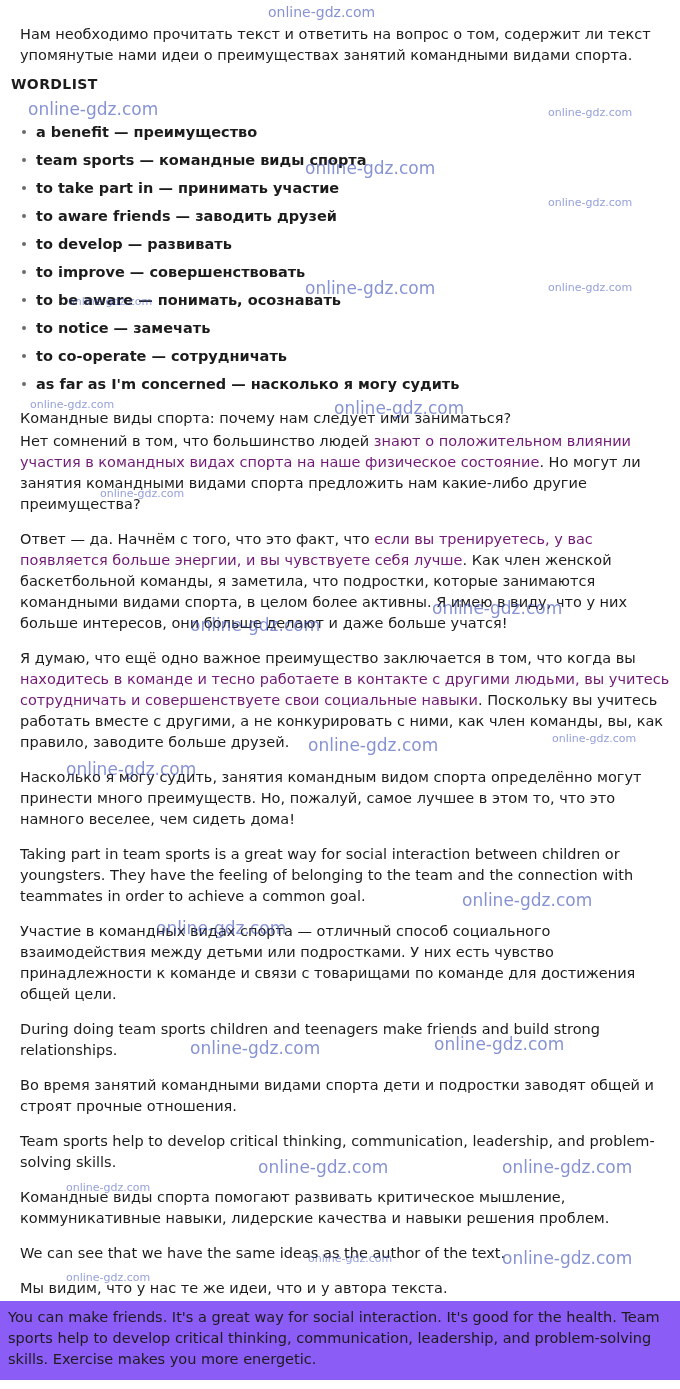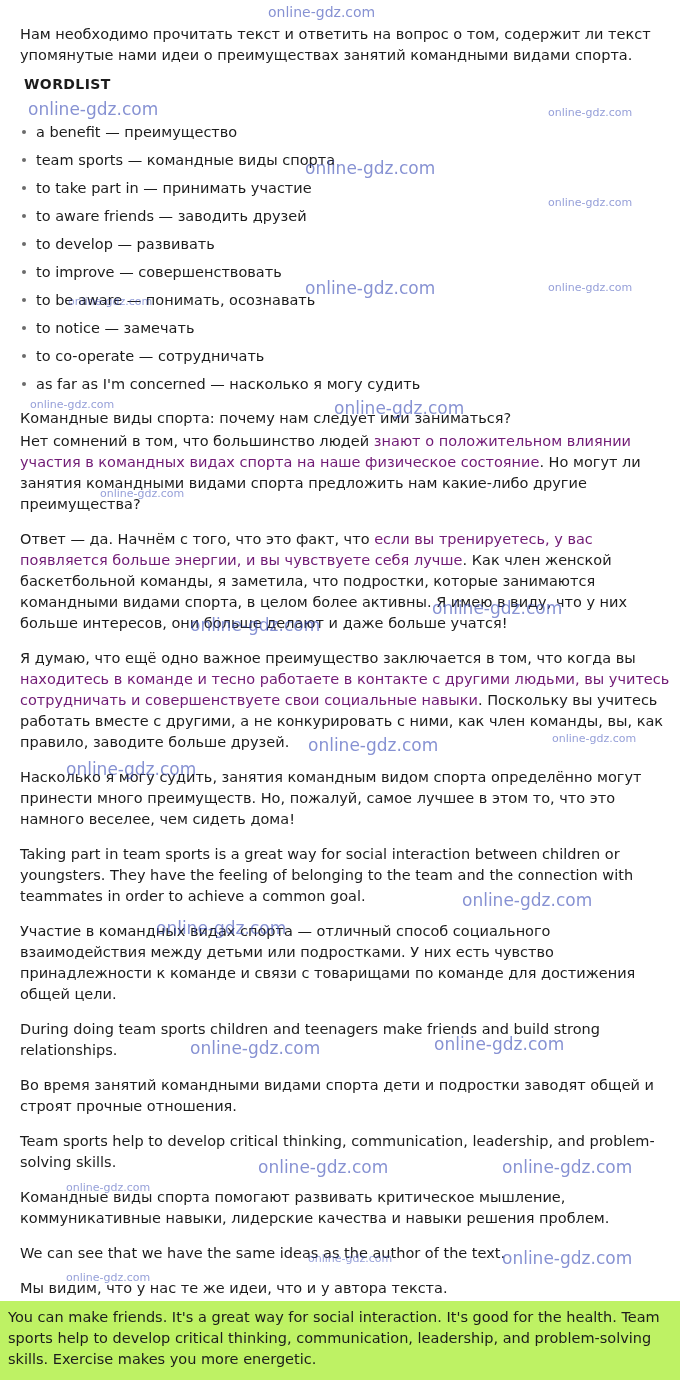--- a/index.html
+++ b/index.html
@@ -34,48 +34,49 @@
     line-height: 21px;
     color: #1c1c1c;
   }
   p.para.gap {
     margin-top: 14px;
   }
   .wordlist-title {
     font-size: 14px;
     font-weight: bold;
     letter-spacing: 0.4px;
-    margin: 10px 0 26px 16px;
+    margin: 10px 0 26px 3px;
     color: #1c1c1c;
   }
   ul.wordlist {
     list-style: none;
     margin: 0 0 10px 0;
     padding: 0 0 0 14px;
+    font-weight: bold;
   }
   ul.wordlist li {
     font-size: 14.5px;
     line-height: 28px;
     color: #1c1c1c;
     position: relative;
     padding-left: 14px;
   }
   ul.wordlist li::before {
     content: "";
     position: absolute;
     left: 0;
     top: 12px;
     width: 4px;
     height: 4px;
     border-radius: 50%;
     background: #6b6b6b;
   }
   b, strong { font-weight: normal; color: #701a75; }
   .answer-box {
-    background: #bef264;
+    background: #8b5cf6;
     padding: 6px 4px 10px 8px;
     font-size: 14.5px;
     line-height: 21px;
     color: #1c1c1c;
     box-sizing: border-box;
   }
   .answer-box p { margin: 0; }
   .wm {
     position: absolute;
     color: #3d4fb8;

